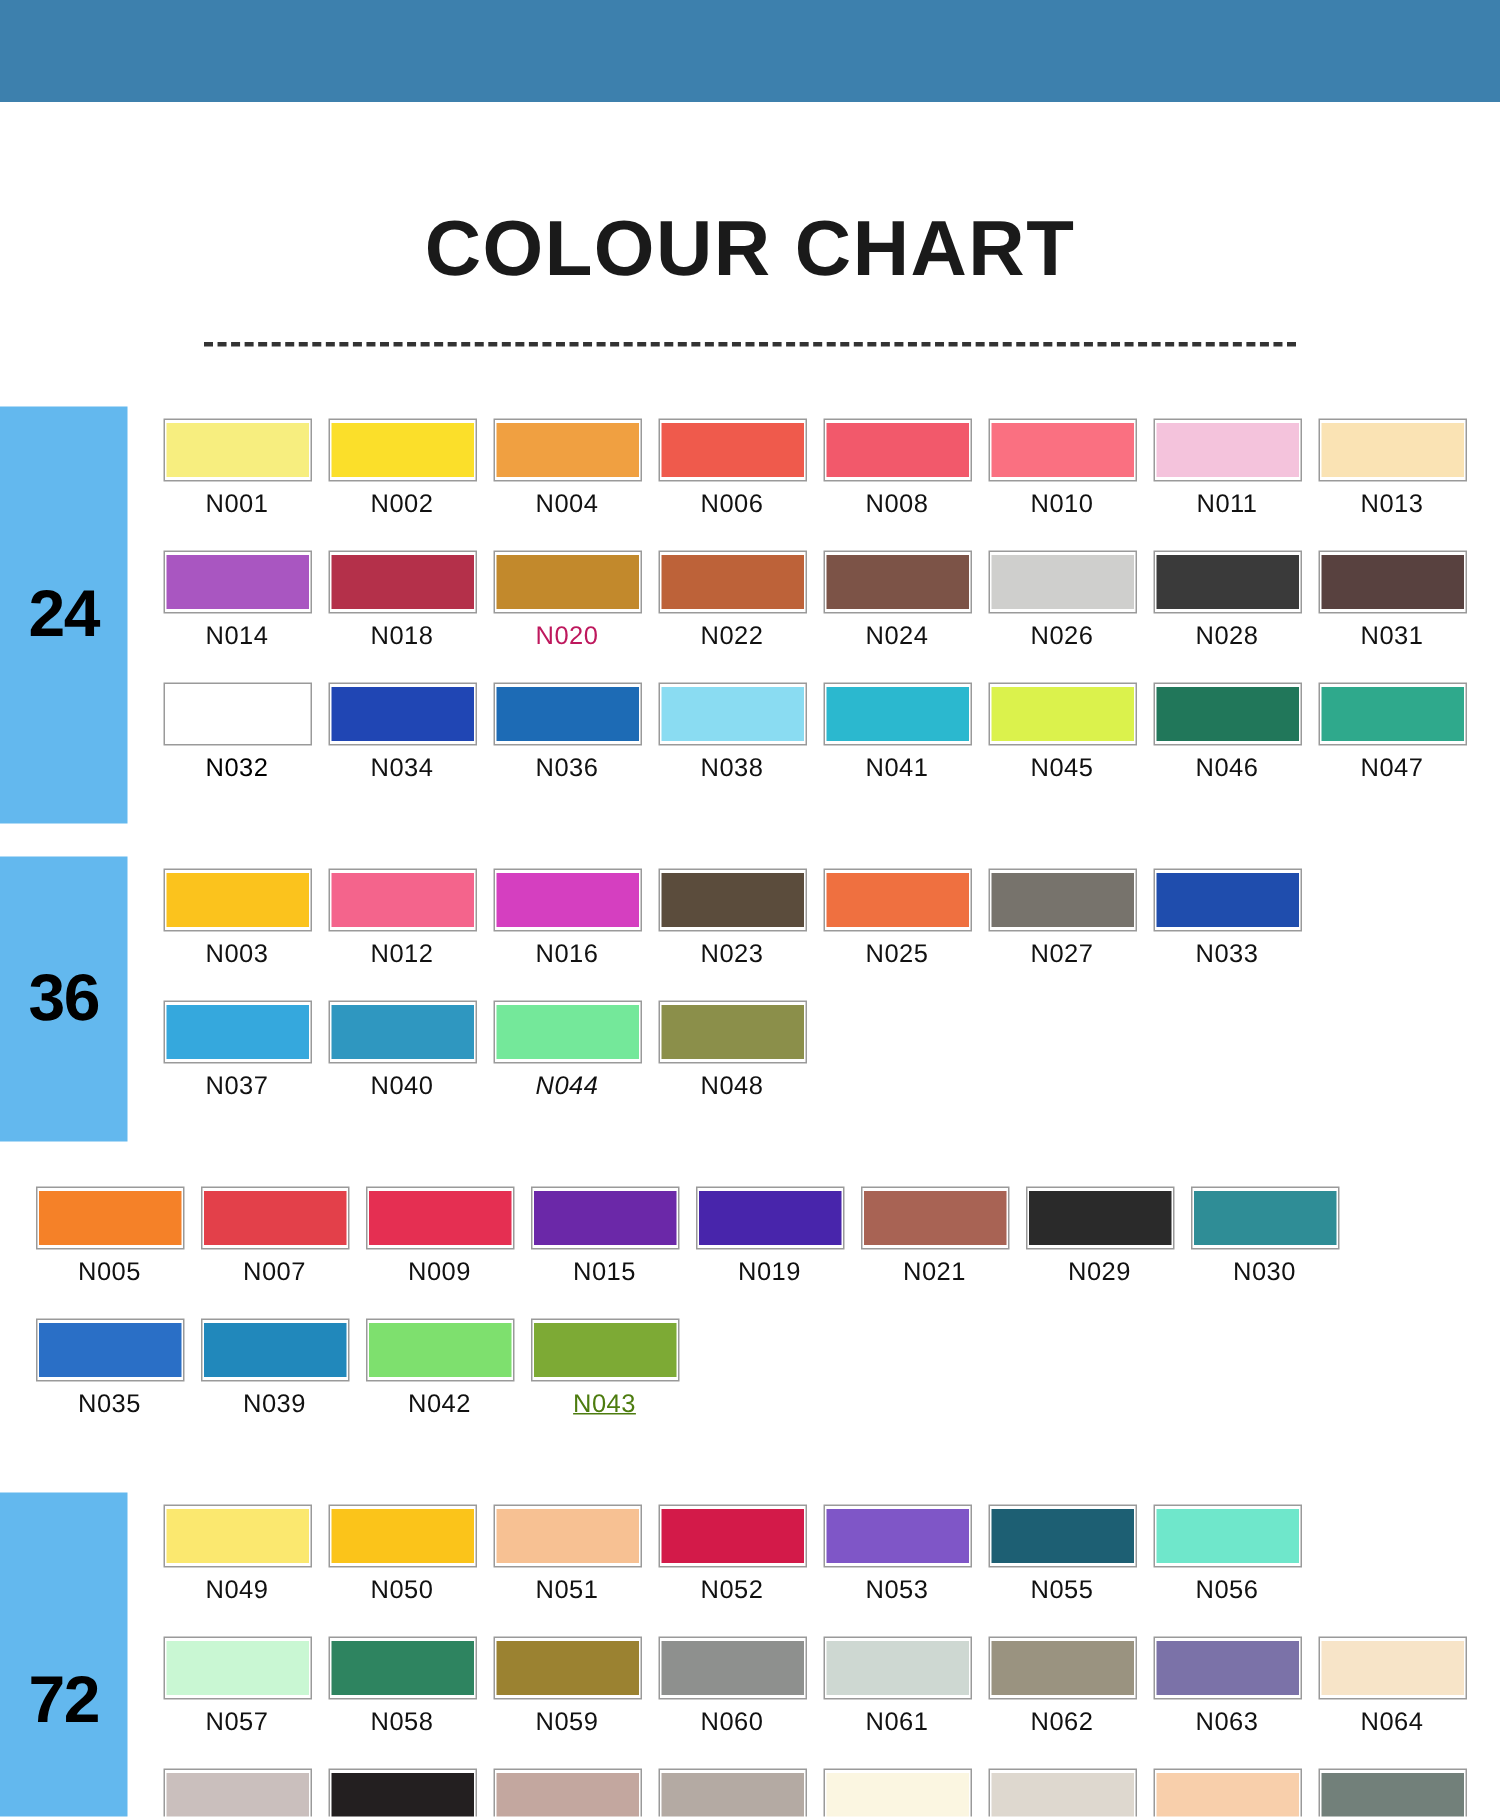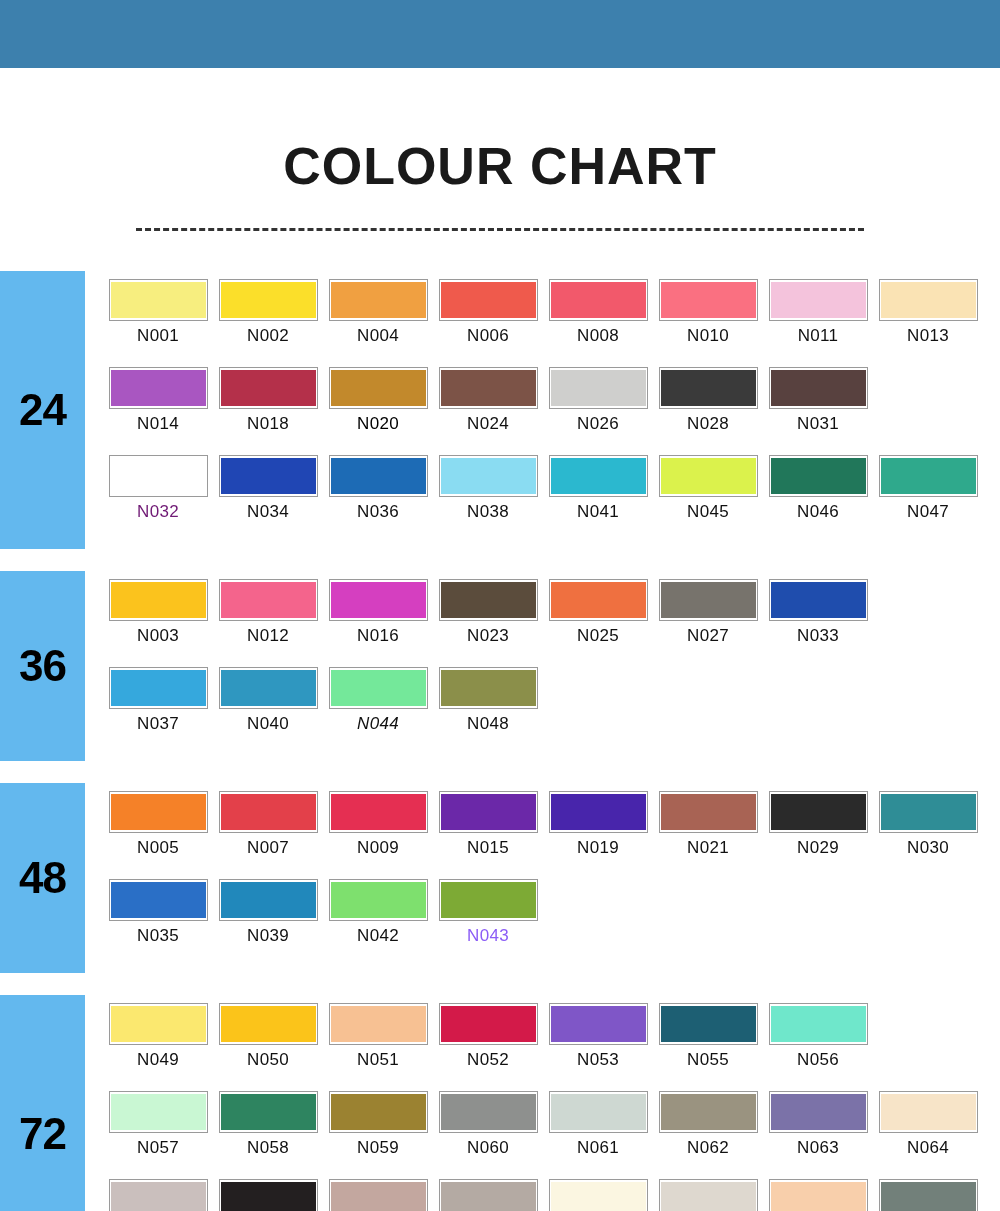--- a/index.html
+++ b/index.html
@@ -184,21 +184,27 @@
           <div class="swatch-cell">
             <div class="swatch-box" style="border-color: rgb(154, 154, 154);">
               <div class="swatch-fill" style="background: rgb(180, 48, 74);"></div>
             </div>
             <div class="swatch-label" style="color: rgb(17, 17, 17);">N018</div>
           </div>
           <div class="swatch-cell">
             <div class="swatch-box" style="border-color: rgb(154, 154, 154);">
               <div class="swatch-fill" style="background: rgb(194, 137, 44);"></div>
             </div>
-            <div class="swatch-label" style="color: #000000; text-align: right;">N020</div>
+            <div class="swatch-label" style="color: #be185d; text-align: right;">N020</div>
+          </div>
+          <div class="swatch-cell">
+            <div class="swatch-box" style="border-color: rgb(154, 154, 154);">
+              <div class="swatch-fill" style="background: rgb(189, 98, 57);"></div>
+            </div>
+            <div class="swatch-label" style="color: rgb(17, 17, 17);">N022</div>
           </div>
           <div class="swatch-cell">
             <div class="swatch-box" style="border-color: rgb(154, 154, 154);">
               <div class="swatch-fill" style="background: rgb(124, 83, 71);"></div>
             </div>
             <div class="swatch-label" style="color: rgb(17, 17, 17);">N024</div>
           </div>
           <div class="swatch-cell">
             <div class="swatch-box" style="border-color: rgb(154, 154, 154);">
               <div class="swatch-fill" style="background: rgb(207, 207, 205);"></div>
@@ -216,21 +222,21 @@
               <div class="swatch-fill" style="background: rgb(88, 65, 63);"></div>
             </div>
             <div class="swatch-label" style="color: rgb(17, 17, 17);">N031</div>
           </div>
         </div>
         <div class="swatch-row">
           <div class="swatch-cell">
             <div class="swatch-box" style="border-color: rgb(154, 154, 154);">
               <div class="swatch-fill" style="background: rgb(255, 255, 255);"></div>
             </div>
-            <div class="swatch-label" style="color: #701a75;">N032</div>
+            <div class="swatch-label" style="color: #000000;">N032</div>
           </div>
           <div class="swatch-cell">
             <div class="swatch-box" style="border-color: rgb(154, 154, 154);">
               <div class="swatch-fill" style="background: rgb(32, 70, 180);"></div>
             </div>
             <div class="swatch-label" style="color: rgb(17, 17, 17);">N034</div>
           </div>
           <div class="swatch-cell">
             <div class="swatch-box" style="border-color: rgb(154, 154, 154);">
               <div class="swatch-fill" style="background: rgb(29, 107, 181);"></div>
@@ -355,21 +361,20 @@
             <div class="swatch-label" style="color: rgb(17, 17, 17);"></div>
           </div>
           <div class="swatch-cell empty">
             <div class="swatch-box" style="border-color: rgb(154, 154, 154);"></div>
             <div class="swatch-label" style="color: rgb(17, 17, 17);"></div>
           </div>
         </div>
       </div>
     </div>
     <div class="group">
-      <div class="group-tab" style="background: rgb(99, 184, 238);">48</div>
       <div class="group-swatches">
         <div class="swatch-row">
           <div class="swatch-cell">
             <div class="swatch-box" style="border-color: rgb(154, 154, 154);">
               <div class="swatch-fill" style="background: rgb(245, 129, 40);"></div>
             </div>
             <div class="swatch-label" style="color: rgb(17, 17, 17);">N005</div>
           </div>
           <div class="swatch-cell">
             <div class="swatch-box" style="border-color: rgb(154, 154, 154);">
@@ -430,21 +435,21 @@
           <div class="swatch-cell">
             <div class="swatch-box" style="border-color: rgb(154, 154, 154);">
               <div class="swatch-fill" style="background: rgb(126, 224, 110);"></div>
             </div>
             <div class="swatch-label" style="color: rgb(17, 17, 17);">N042</div>
           </div>
           <div class="swatch-cell">
             <div class="swatch-box" style="border-color: rgb(154, 154, 154);">
               <div class="swatch-fill" style="background: rgb(125, 170, 53);"></div>
             </div>
-            <div class="swatch-label" style="color: #8b5cf6;">N043</div>
+            <div class="swatch-label" style="color: #4d7c0f; text-decoration: underline;">N043</div>
           </div>
           <div class="swatch-cell empty">
             <div class="swatch-box" style="border-color: rgb(154, 154, 154);"></div>
             <div class="swatch-label" style="color: rgb(17, 17, 17);"></div>
           </div>
           <div class="swatch-cell empty">
             <div class="swatch-box" style="border-color: rgb(154, 154, 154);"></div>
             <div class="swatch-label" style="color: rgb(17, 17, 17);"></div>
           </div>
           <div class="swatch-cell empty">

